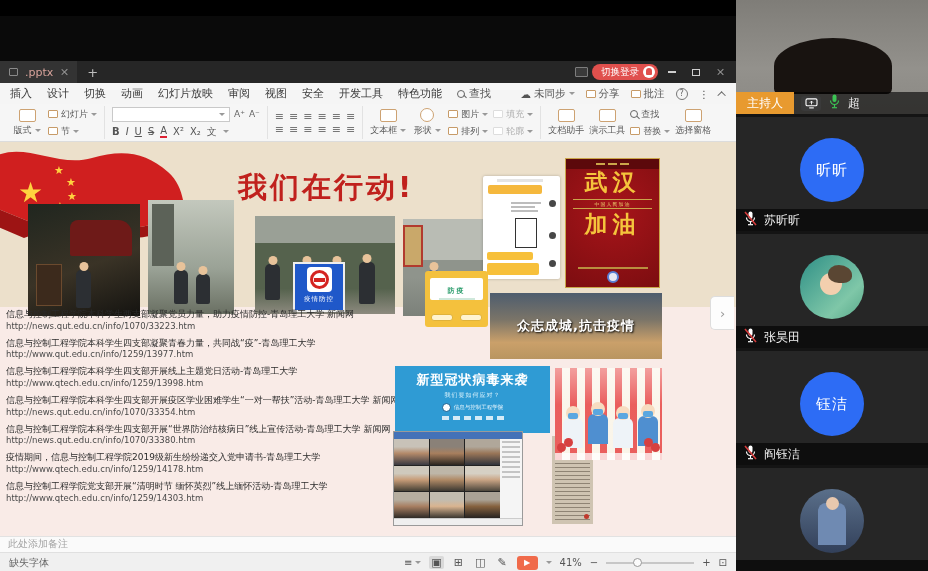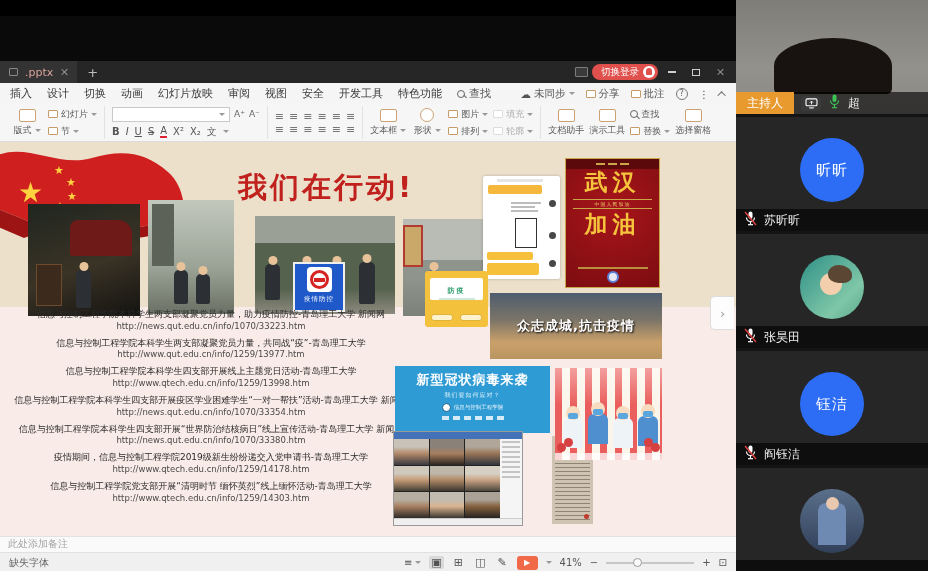--- a/index.html
+++ b/index.html
@@ -69,21 +69,21 @@
   .phD{left:403px;top:77px;width:85px;height:97px;background:linear-gradient(180deg,#b9bcb4 0 42%,#8f948c 42% 60%,#7c817a)}
   .phD .wall{position:absolute;right:2px;top:6px;width:20px;height:42px;background:#c9a86a;border:2px solid #b23a2e}
   .person{position:absolute;background:#2c2f33;border-radius:5px 5px 2px 2px}
   .person::before{content:"";position:absolute;top:-8px;left:50%;transform:translateX(-50%);width:9px;height:9px;border-radius:50%;background:#e8c39a}
   .sign{position:absolute;left:38px;top:46px;width:52px;height:50px;background:#1f58c9;border:2px solid #eee;display:flex;flex-direction:column;align-items:center;padding-top:3px}
   .noentry{width:25px;height:25px;background:#fff;border-radius:4px;display:flex;align-items:center;justify-content:center}
   .ring{width:19px;height:19px;border:3px solid #d42321;border-radius:50%;position:relative}
   .ring::after{content:"";position:absolute;left:1px;right:1px;top:50%;height:4px;margin-top:-2px;background:#d42321}
   .sign-txt{color:#fff;font-size:6.5px;margin-top:3px;letter-spacing:1px}
 
-  .news{position:absolute;left:6px;top:167px;width:410px;display:flex;flex-direction:column;gap:7px;text-align:center;z-index:3}
+  .news{position:absolute;left:6px;top:167px;width:410px;display:flex;flex-direction:column;gap:7px;text-align:left;z-index:3}
   .news .t{font-size:9px;line-height:1.3;color:#2b2b2b}
   .news .u{font-size:8.5px;color:#4a4a4a}
 
   .chat{position:absolute;left:483px;top:34px;width:77px;height:103px;background:#fff;border-radius:2px;box-shadow:0 0 3px rgba(0,0,0,.25);z-index:2}
   .chat .banner{position:absolute;left:5px;top:9px;width:54px;height:9px;background:#f5b83d;border-radius:2px}
   .chat .hline{position:absolute;left:14px;top:3px;width:46px;height:3px;background:#e4e4e4}
   .chat .avd{position:absolute;right:4px;width:7px;height:7px;border-radius:50%;background:#474747}
   .chat .tl{position:absolute;left:28px;width:30px;height:2px;background:#bdbdbd}
   .chat .shot{position:absolute;left:32px;top:42px;width:22px;height:30px;background:#fff;border:1px solid #333}
   .chat .bub{position:absolute;left:4px;background:#f7c03a;border-radius:2px}
@@ -427,21 +427,21 @@
         <div class="wall"></div>
         <div class="person" style="left:24px;bottom:18px;width:13px;height:28px;background:#3f5e93"></div>
       </div>
 
       <div class="news">
         <div>
             <div class="t">信息与控制工程学院本科学生两支部凝聚党员力量，助力疫情防控-青岛理工大学 新闻网</div>
             <div class="u">http://news.qut.edu.cn/info/1070/33223.htm</div>
           </div>
         <div>
-            <div class="t">信息与控制工程学院本科学生两支部凝聚党员力量，共同战“疫”-青岛理工大学</div>
+            <div class="t">信息与控制工程学院本科学生四支部凝聚青春力量，共同战“疫”-青岛理工大学</div>
             <div class="u">http://www.qut.edu.cn/info/1259/13977.htm</div>
           </div>
         <div>
             <div class="t">信息与控制工程学院本科学生四支部开展线上主题党日活动-青岛理工大学</div>
             <div class="u">http://www.qtech.edu.cn/info/1259/13998.htm</div>
           </div>
         <div>
             <div class="t">信息与控制工程学院本科学生四支部开展疫区学业困难学生“一对一帮扶”活动-青岛理工大学 新闻网</div>
             <div class="u">http://news.qut.edu.cn/info/1070/33354.htm</div>
           </div>

